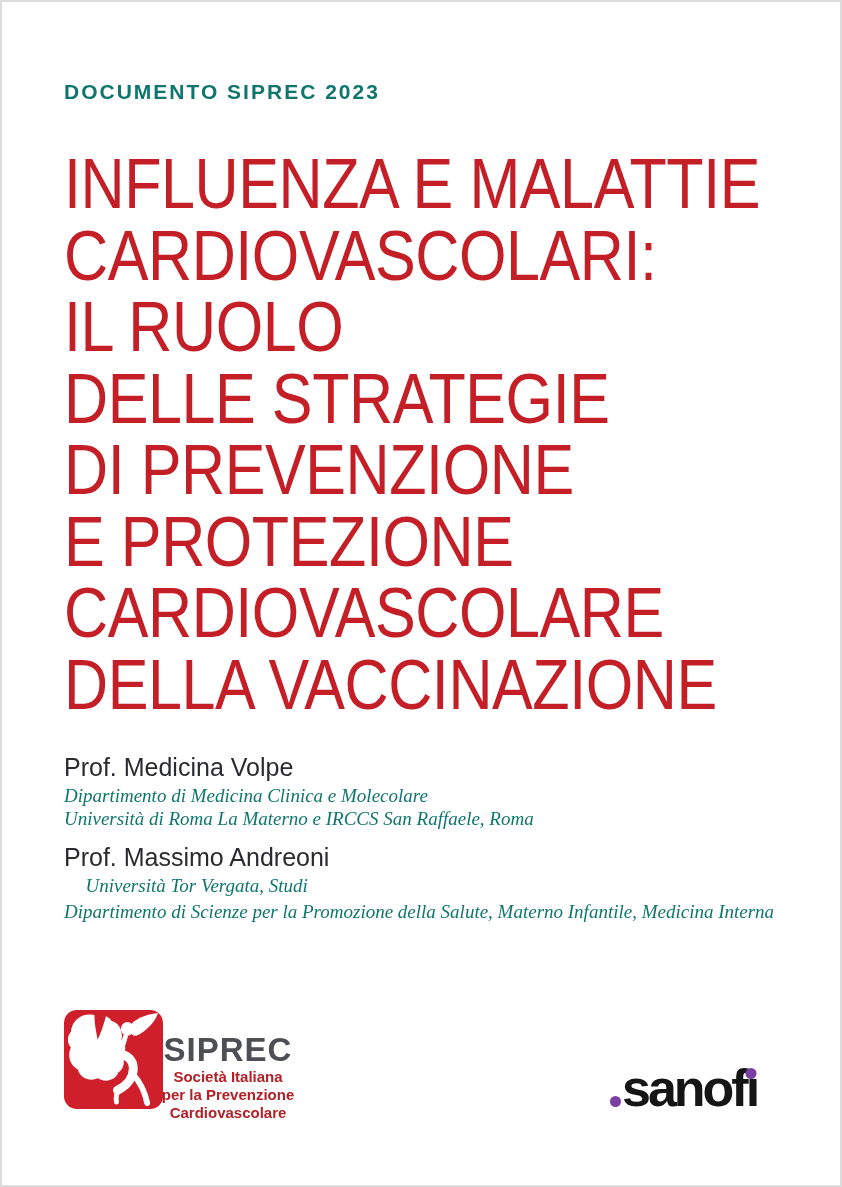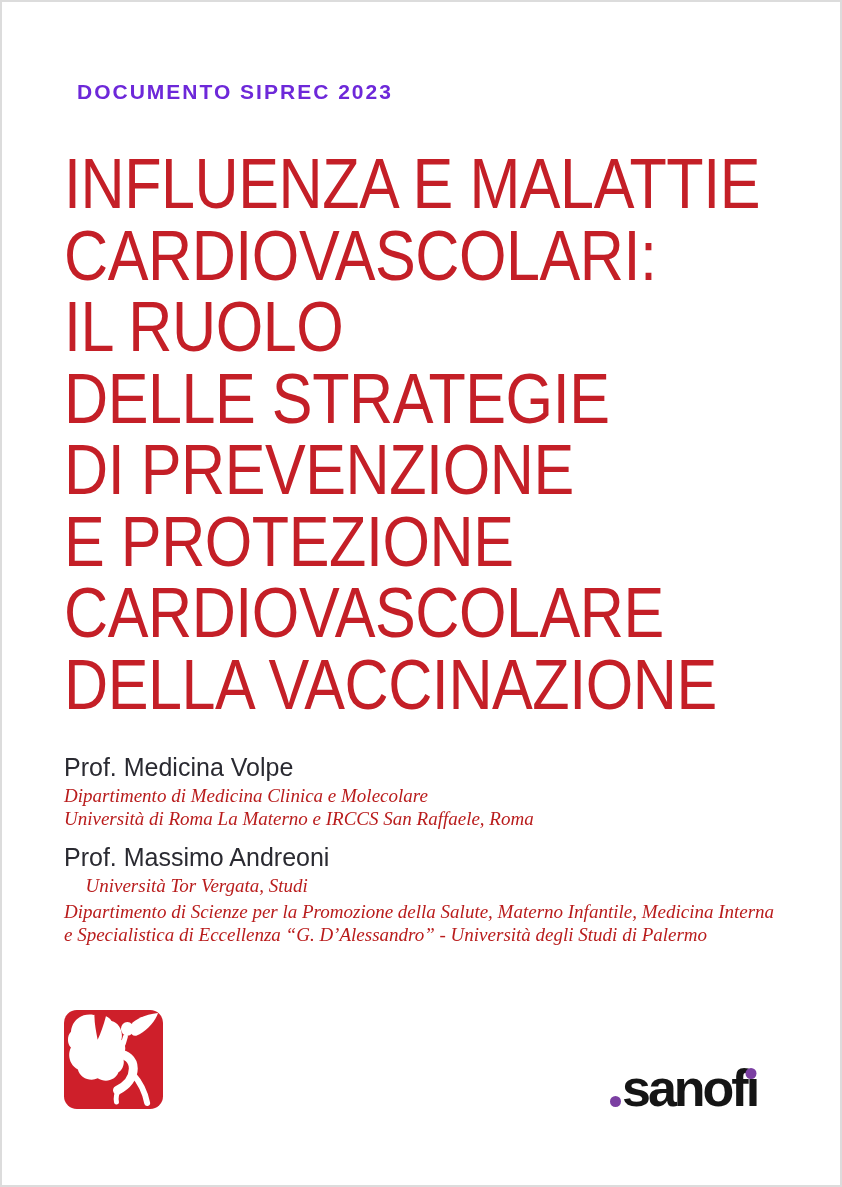--- a/index.html
+++ b/index.html
@@ -6,44 +6,44 @@
   .page{
     position:relative;
     width:842px;height:1187px;
     box-sizing:border-box;
     background:#ffffff;
     border:2px solid #dcdcdc;
     overflow:hidden;
     font-family:"Liberation Sans",sans-serif;
   }
   .kicker{
-    position:absolute;left:75px;top:78px;
+    position:absolute;left:62px;top:78px;
     font-size:21px;font-weight:700;letter-spacing:2px;
-    color:#6d28d9;
+    color:#0f766e;
   }
   .title{
     position:absolute;left:62px;top:146px;
     color:#c41f27;
   }
   .title-line{
     font-size:71px;line-height:71.5px;font-weight:400;
     letter-spacing:-0.5px;white-space:nowrap;
     transform:scaleX(0.86);transform-origin:left top;
   }
   .authors{position:absolute;left:62px;top:0;width:760px;}
   .author-group{position:absolute;left:0;}
   .author-group.g1{top:750px;}
   .author-group.g2{top:840px;text-align:center;}
   .author-group.g3{top:896px;}
   .author-name{
     font-size:25px;line-height:30px;color:#2a2a31;font-weight:400;
   }
   .author-affil{
     font-family:"Liberation Serif",serif;font-style:italic;
-    font-size:19px;line-height:23px;color:#b91c1c;margin-top:2px;
+    font-size:19px;line-height:23px;color:#0f766e;margin-top:2px;
     white-space:nowrap;
   }
   .siprec-logo{position:absolute;left:62px;top:1008px;width:99px;height:99px;}
   .siprec-text{
     position:absolute;left:158px;top:1031px;width:136px;
     text-align:center;
   }
   .siprec-acronym{
     font-size:33px;line-height:34px;font-weight:700;letter-spacing:1px;
     color:#4e4f54;
@@ -97,21 +97,20 @@
     <div class="author-group g2">
       <div class="author-name">Prof. Massimo Andreoni</div>
       <div class="author-affil">
         <div>Università Tor Vergata, Studi</div>
       </div>
     </div>
 
     <div class="author-group g3">
       <div class="author-affil">
         <div>Dipartimento di Scienze per la Promozione della Salute, Materno Infantile, Medicina Interna</div>
-        <div>e Specialistica di Eccellenza “G. D’Alessandro” - Università degli Studi di Palermo</div>
       </div>
     </div>
 
   </div>
 
   <div class="siprec-logo">
     <svg viewBox="0 0 100 100" width="99" height="99" aria-hidden="true">
       <rect x="0" y="0" width="100" height="100" rx="13" fill="#ce1f2a"></rect>
 
       <path fill="#ffffff" d="M30 5
@@ -134,20 +133,28 @@
       <g fill="none" stroke="#ffffff" stroke-linecap="round">
         <path d="M62 27 C60 35 58 41 53 46" stroke-width="5"></path>
         <path d="M59 34 C53 39 48 41 43 41" stroke-width="4"></path>
         <path d="M54 45 C63 44 70 50 70 59 C70 68 64 76 54 81" stroke-width="9"></path>
         <path d="M69 64 C77 73 82 83 84 94" stroke-width="6"></path>
         <path d="M56 79 C53 84 52 88 53 93" stroke-width="5"></path>
       </g>
     </svg>
   </div>
 
+  <div class="siprec-text">
+    <div class="siprec-acronym">SIPREC</div>
+    <div class="siprec-tagline">
+      <div>Società Italiana</div>
+      <div>per la Prevenzione</div>
+      <div>Cardiovascolare</div>
+    </div>
+  </div>
 
   <div class="sanofi">
     <span class="dot dot-left"></span>
     <span class="sanofi-word">
         <span>sanof</span>
         <span class="i-wrap"><span class="dot dot-i"></span><span>ı</span></span>
       </span>
   </div>
 
 </div>

